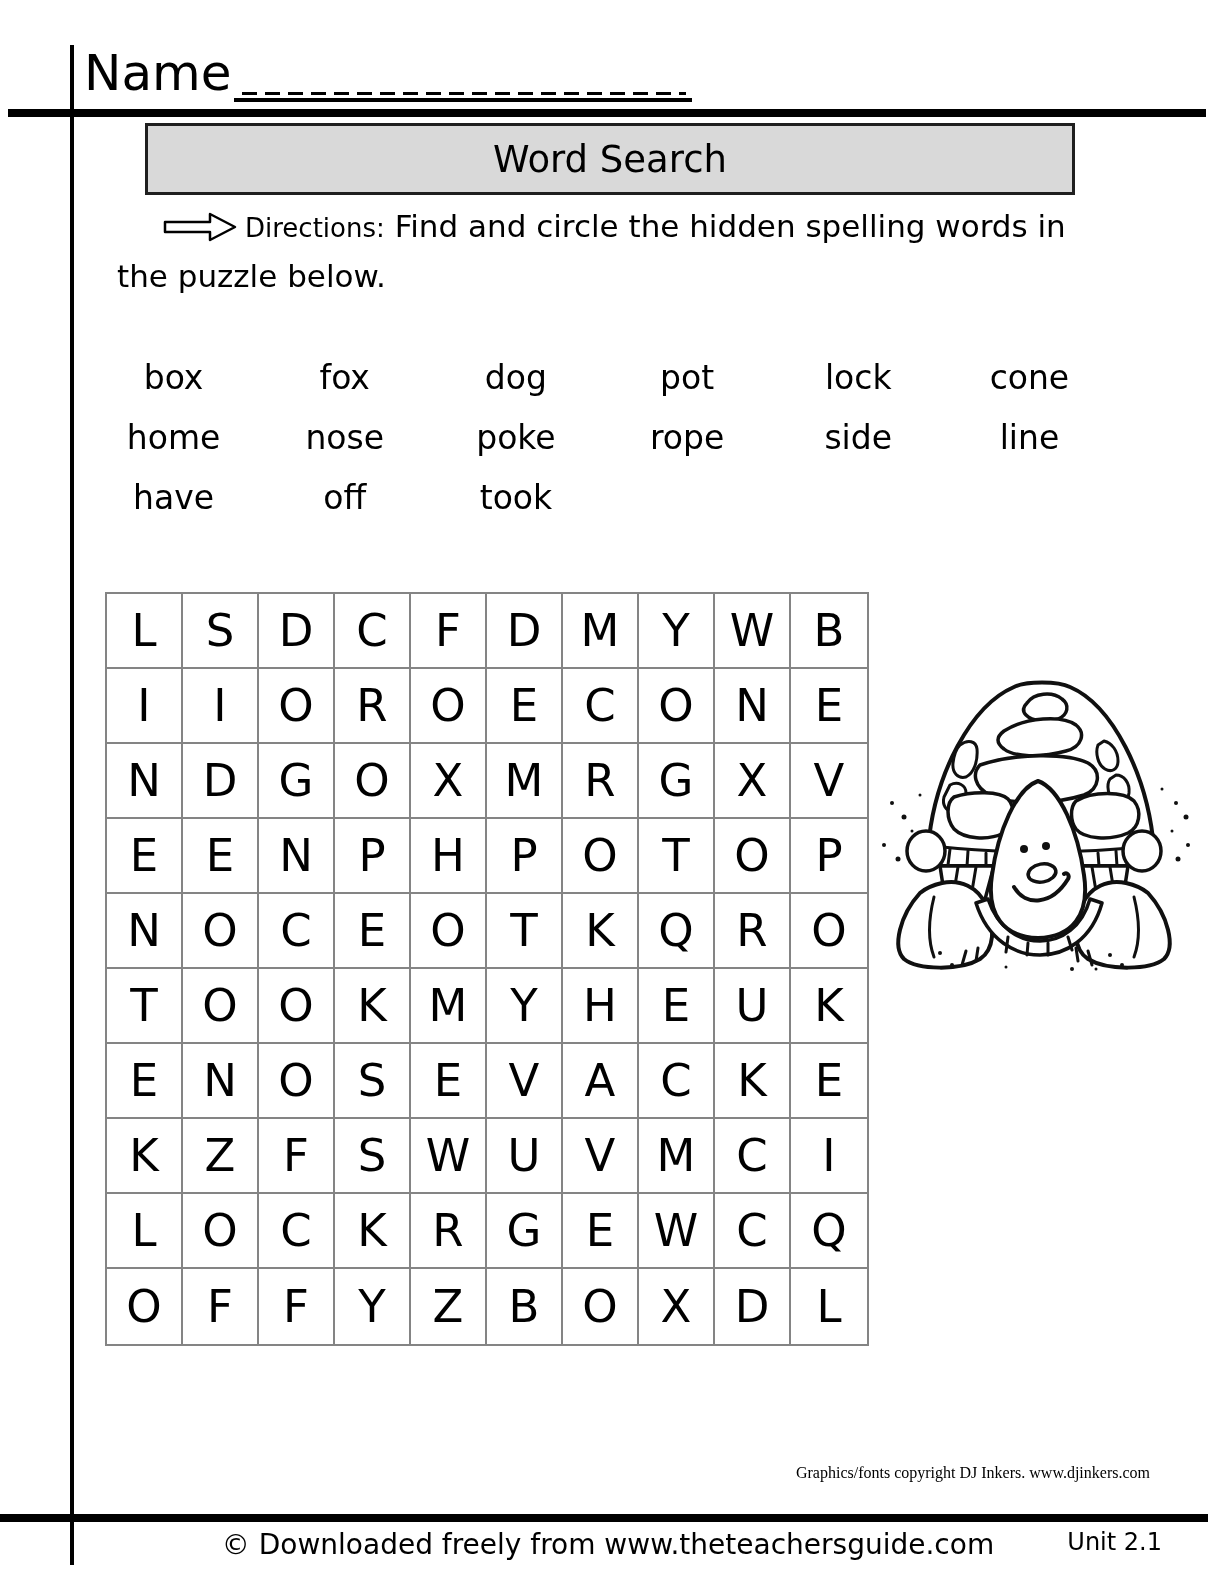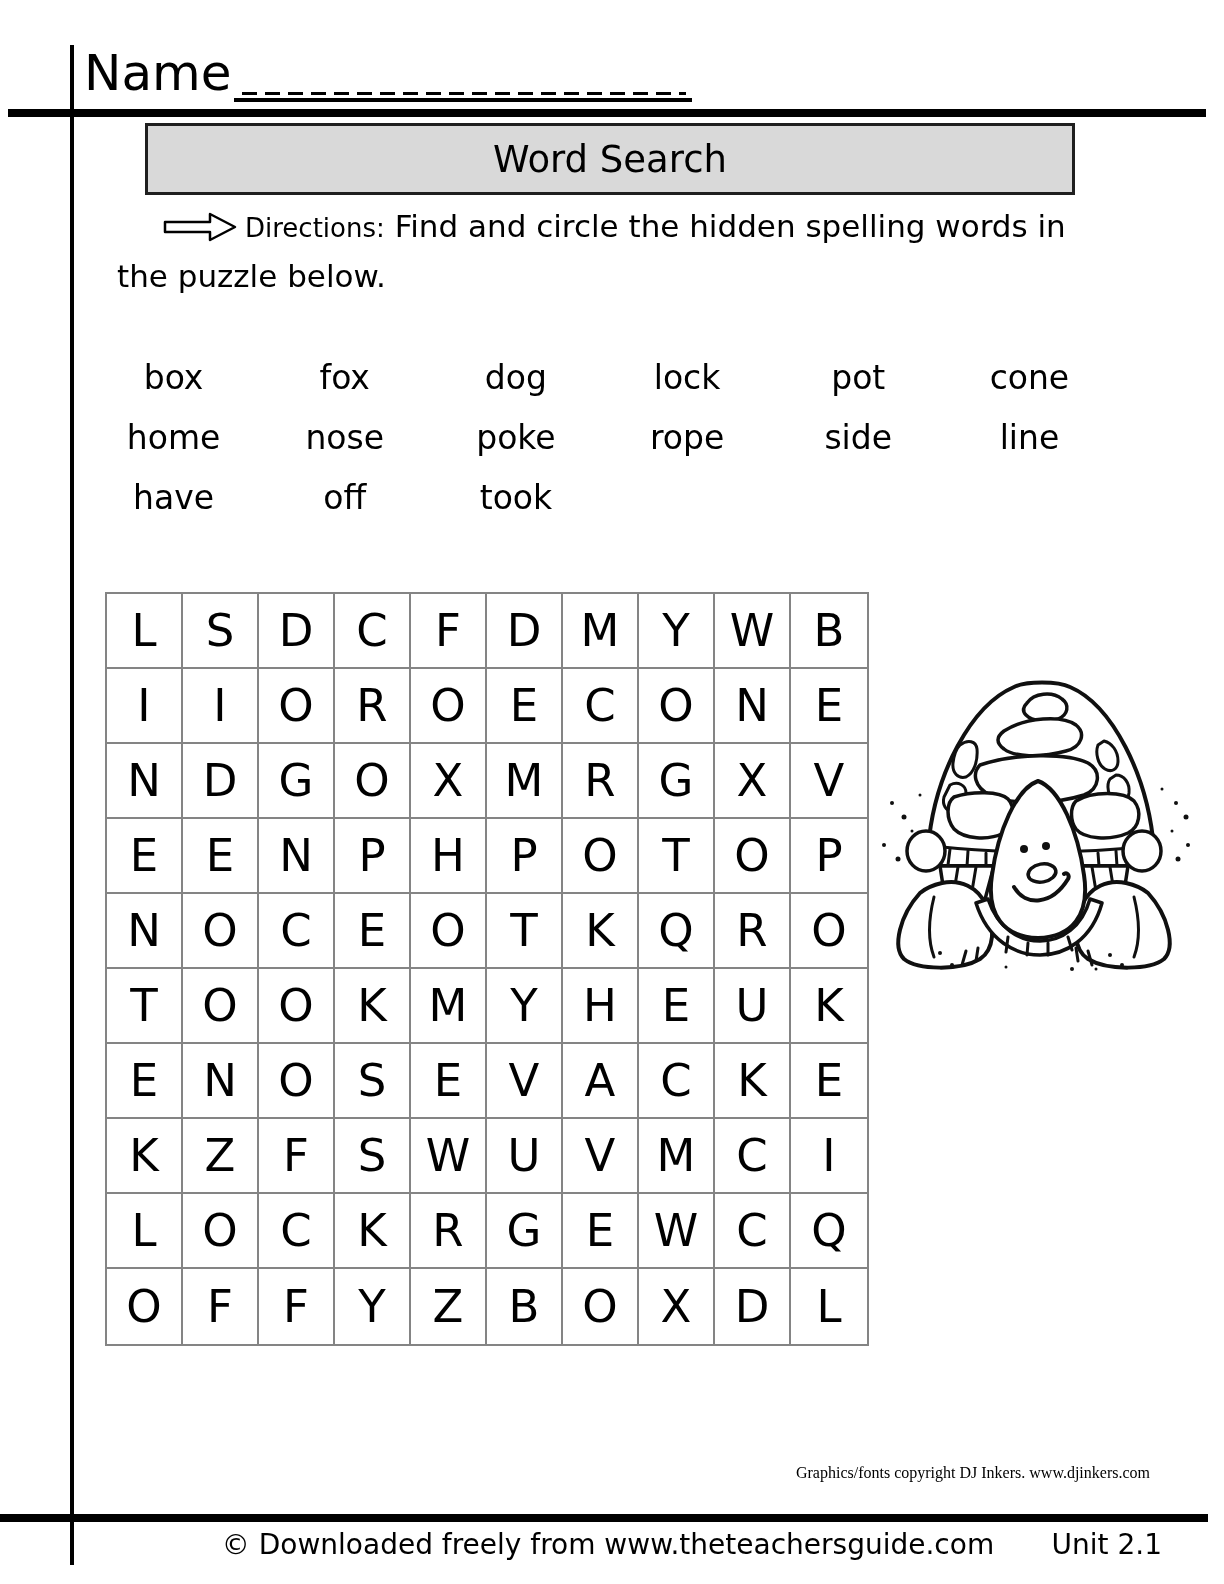--- a/index.html
+++ b/index.html
@@ -34,21 +34,21 @@
   .cell{display:flex;align-items:center;justify-content:center;font-size:45px;
         border-right:2px solid var(--grid-line,#8a8a8a);border-bottom:2px solid var(--grid-line,#8a8a8a);}
   .cell:nth-child(10n){border-right:none;}
   .cell:nth-child(n+91){border-bottom:none;}
 
   .turtle{position:absolute;left:876px;top:653px;width:316px;height:320px;}
 
   .credits{position:absolute;right:74px;top:1464px;font-family:"Liberation Serif",serif;font-size:16px;}
   .bottom-rule{position:absolute;left:0;top:1514px;width:1208px;height:8px;background:#000;}
   .download-note{position:absolute;left:0;top:1528px;width:1176px;text-align:center;font-size:28px;margin-left:20px;}
-  .unit{position:absolute;right:62px;top:1528px;font-size:28px;}
+  .unit{position:absolute;right:62px;top:1528px;font-size:24px;}
 </style>
 </head>
 <body>
 
 <div class="page">
 
   <div class="v-line"></div>
 
   <div class="name-row">
     <span>Name</span>
@@ -65,22 +65,22 @@
     <svg class="arrow-icon" width="74" height="30" viewBox="0 0 74 30">
       <path d="M2 10 H47 V2 L72 15 L47 28 V20 H2 Z" fill="#fff" stroke="#000" stroke-width="2.5" stroke-linejoin="round"></path>
     </svg><span class="label">Directions:</span>
     <span>Find and circle the hidden spelling words in the puzzle below.</span>
   </div>
 
   <div class="word-list">
       <div class="word">box</div>
       <div class="word">fox</div>
       <div class="word">dog</div>
+      <div class="word">pot</div>
       <div class="word">lock</div>
-      <div class="word">pot</div>
       <div class="word">cone</div>
       <div class="word">home</div>
       <div class="word">nose</div>
       <div class="word">poke</div>
       <div class="word">rope</div>
       <div class="word">side</div>
       <div class="word">line</div>
       <div class="word">have</div>
       <div class="word">off</div>
       <div class="word">took</div>

